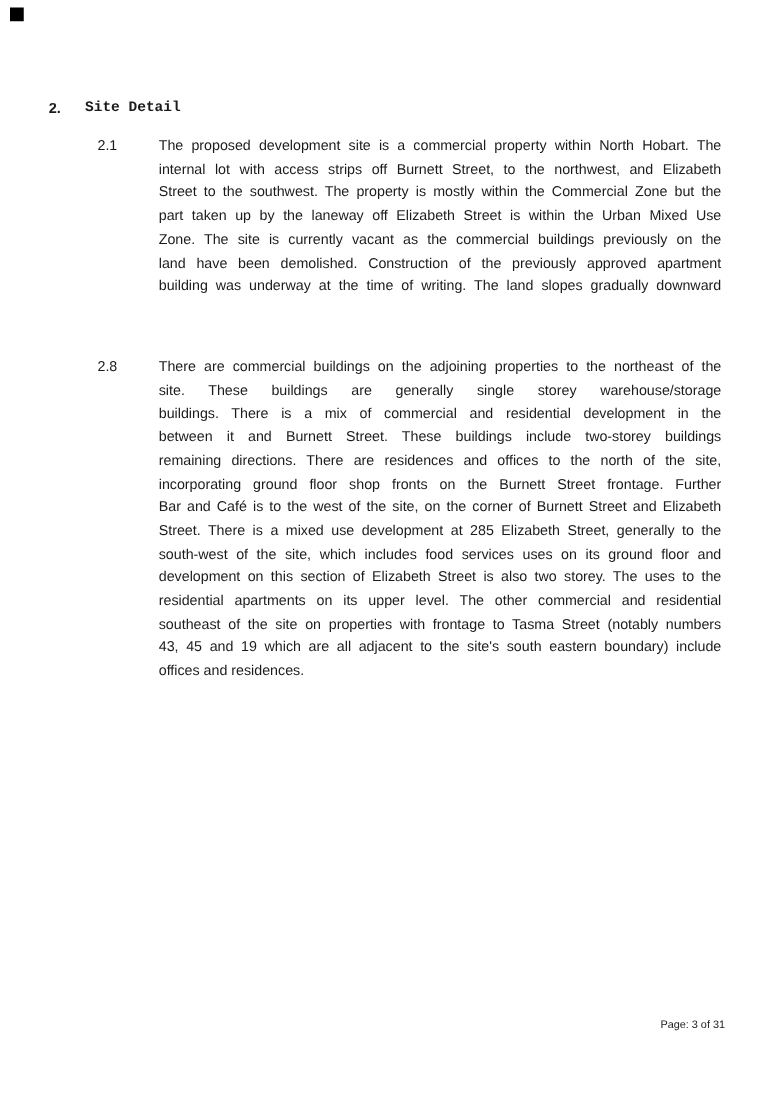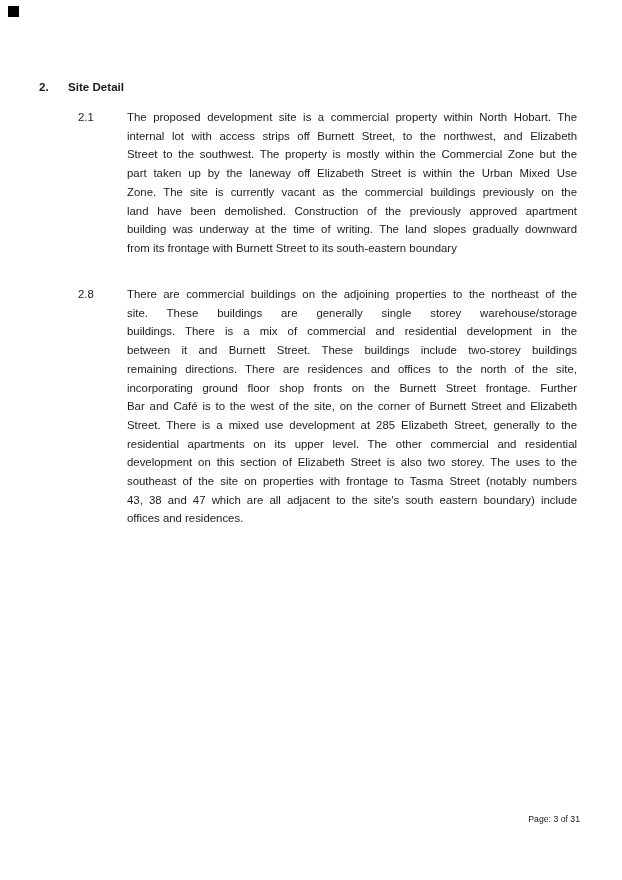--- a/index.html
+++ b/index.html
@@ -36,20 +36,21 @@
   }
   .h-num {
     position: absolute;
     left: 39px;
     top: 0;
   }
   .h-title {
     position: absolute;
     left: 68px;
     top: 0;
+    font-family: Liberation Mono, monospace;
   }
   .para {
     position: absolute;
     left: 127px;
     width: 450px;
     font-size: 11.4px;
     line-height: 18.7px;
   }
   .p-num {
     position: absolute;
@@ -92,38 +93,38 @@
   <div class="para para-1">
     <span class="p-num">2.1</span>
     <div class="p-body">
         <div class="ln">The proposed development site is a commercial property within North Hobart. The</div>
         <div class="ln">internal lot with access strips off Burnett Street, to the northwest, and Elizabeth</div>
         <div class="ln">Street to the southwest. The property is mostly within the Commercial Zone but the</div>
         <div class="ln">part taken up by the laneway off Elizabeth Street is within the Urban Mixed Use</div>
         <div class="ln">Zone. The site is currently vacant as the commercial buildings previously on the</div>
         <div class="ln">land have been demolished. Construction of the previously approved apartment</div>
         <div class="ln">building was underway at the time of writing.  The land slopes gradually downward</div>
-        <div class="ln last">from its frontage with Burnett Street to its south-eastern boundary</div>
       </div>
   </div>
 
   <div class="para para-2">
     <span class="p-num">2.8</span>
     <div class="p-body">
         <div class="ln">There are commercial buildings on the adjoining properties to the northeast of the</div>
         <div class="ln">site.  These buildings are generally single storey warehouse/storage</div>
         <div class="ln">buildings.  There is a mix of commercial and residential development in the</div>
         <div class="ln">between it and Burnett Street.  These buildings include two-storey buildings</div>
         <div class="ln">remaining directions. There are residences and offices to the north of the site,</div>
         <div class="ln">incorporating ground floor shop fronts on the Burnett Street frontage.  Further</div>
         <div class="ln">Bar and Café is to the west of the site, on the corner of Burnett Street and Elizabeth</div>
         <div class="ln">Street. There is a mixed use development at 285 Elizabeth Street, generally to the</div>
+        <div class="ln">south-west of the site, which includes food services uses on its ground floor and</div>
+        <div class="ln">development on this section of Elizabeth Street is also two storey. The uses to the</div>
         <div class="ln">residential apartments on its upper level. The other commercial and residential</div>
-        <div class="ln">development on this section of Elizabeth Street is also two storey. The uses to the</div>
         <div class="ln">southeast of the site on properties with frontage to Tasma Street (notably numbers</div>
-        <div class="ln">43, 38 and 47 which are all adjacent to the site's south eastern boundary) include</div>
+        <div class="ln">43, 45 and 19 which are all adjacent to the site's south eastern boundary) include</div>
         <div class="ln last">offices and residences.</div>
       </div>
   </div>
 
   <div class="footer">Page: 3 of 31</div>
 
 </div>
 
 </body></html>

